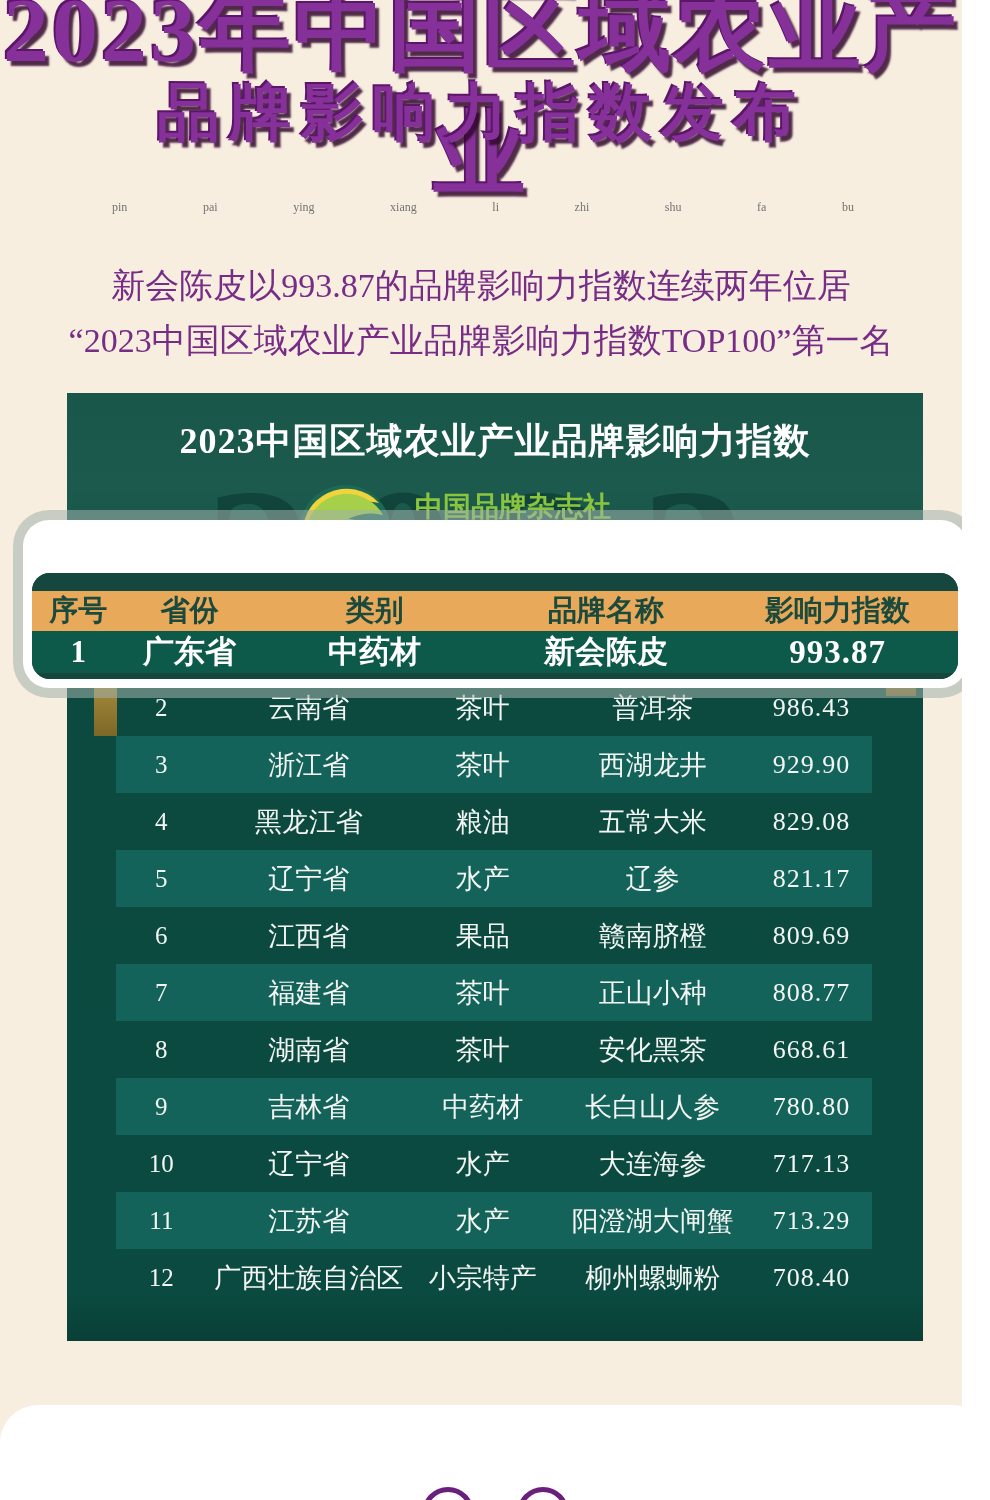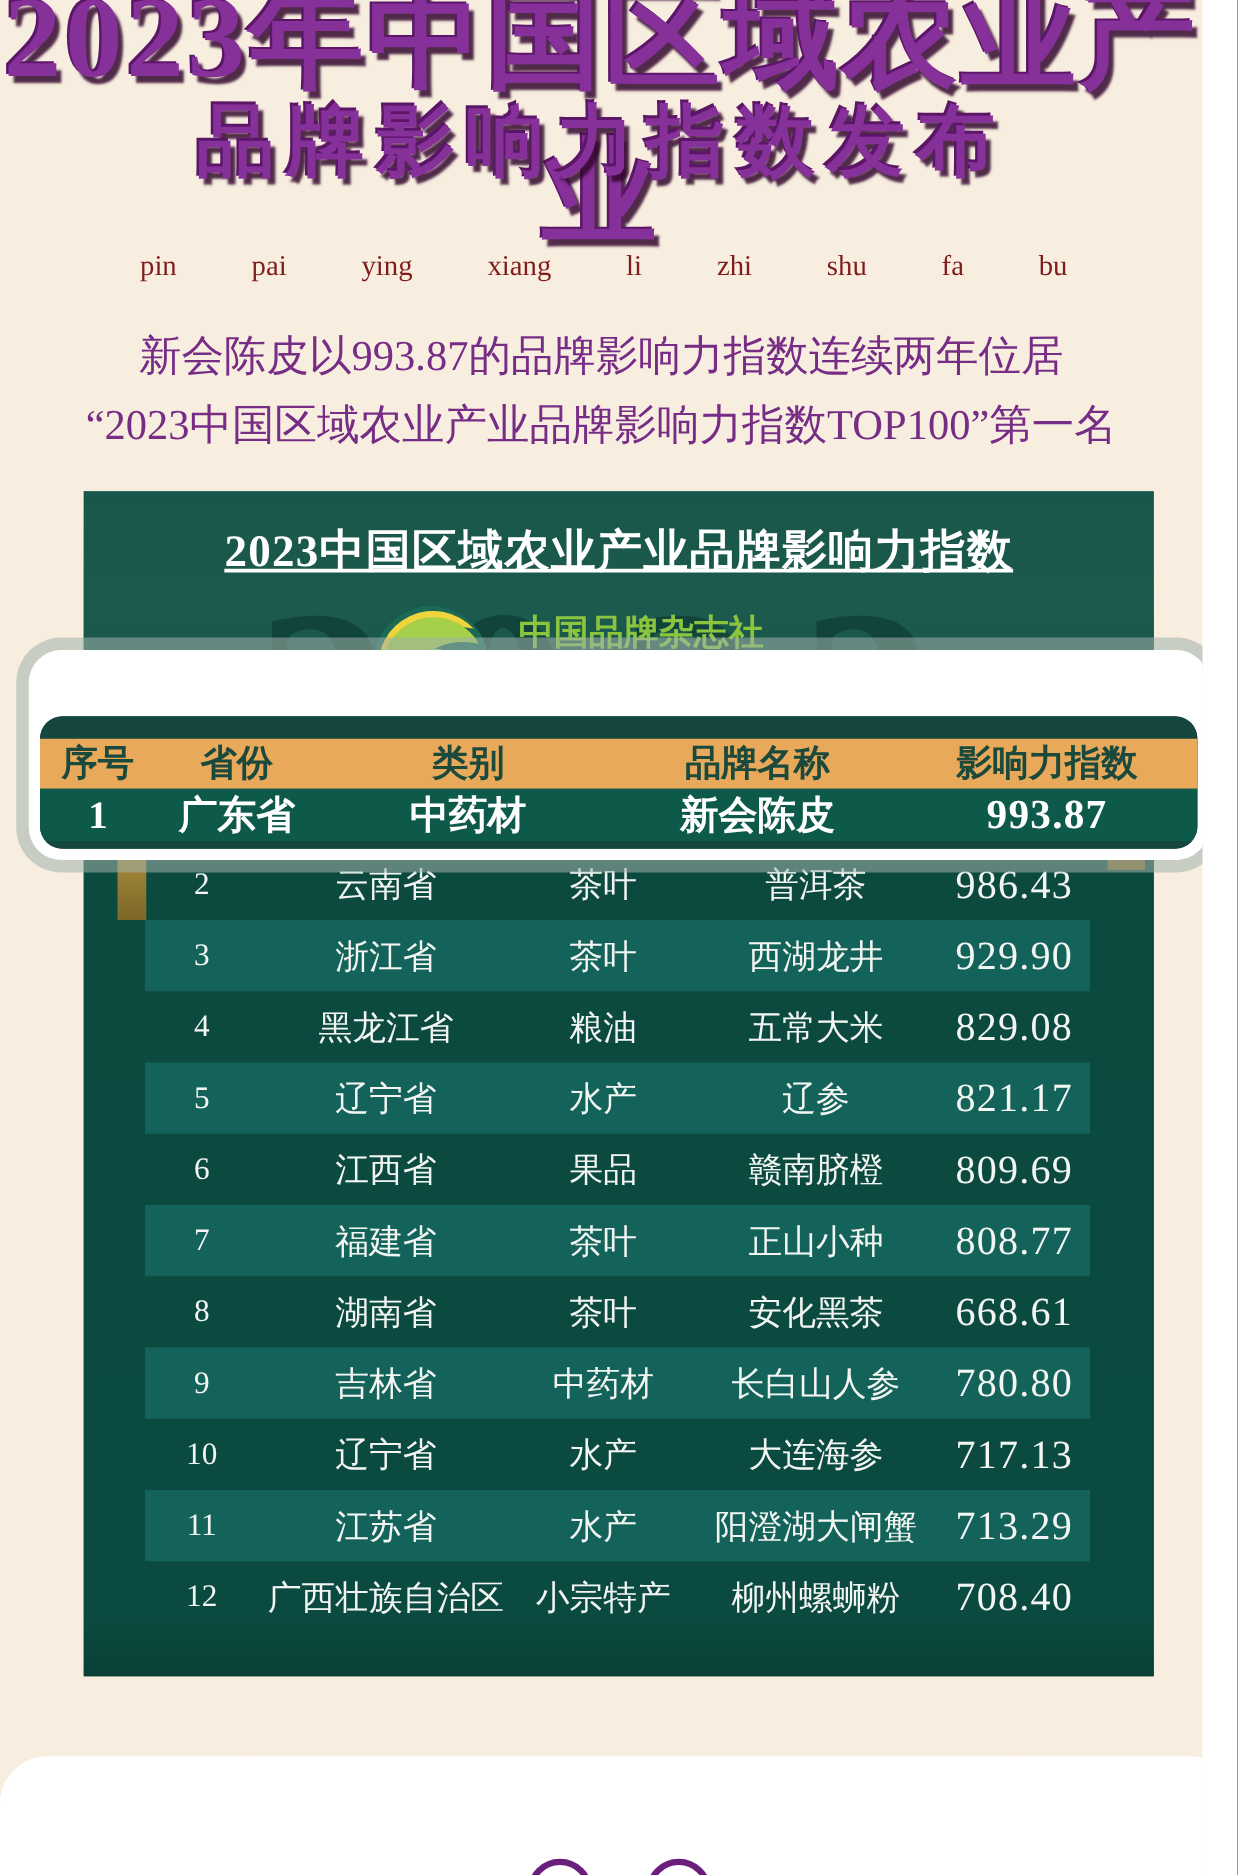--- a/index.html
+++ b/index.html
@@ -9,52 +9,52 @@
   .poster { position:relative; width:962px; height:1500px; overflow:hidden; background:#f8eee0; }
 
   
   .title-line { position:absolute; left:0; right:0; text-align:center;
     font-weight:bold; color:#86309a; letter-spacing:3px;
     text-shadow:-2px -2px 0 #5c1668, 4px 5px 2px rgba(50,8,46,0.85); }
   .title-line.l1 { top:-32px; font-size:92px; }
   .title-line.l2 { top:70px;  font-size:63px; letter-spacing:9px; }
 
   .pinyin-row { position:absolute; top:200px; left:112px; right:108px;
-    display:flex; justify-content:space-between; font-size:23px; color:#7f1d1d; }
+    display:flex; justify-content:space-between; font-size:12px; color:#737373; }
 
   .subtitle { position:absolute; top:258px; left:0; right:0; text-align:center;
     font-size:34px; font-weight:normal; color:#772c85; line-height:55px; }
 
   
   .card { position:absolute; left:67px; top:393px; width:856px; height:948px;
     background:linear-gradient(180deg,#23605391 0%,#1d5a4e 10%,#0c4a40 30%,#0b4a40 95%,#093f36 100%);
     background-color:#0b4a40; }
   .card-title { position:absolute; top:24px; left:0; right:0; text-align:center;
-    color:#ffffff; font-size:36px; font-weight:bold; letter-spacing:1px;text-decoration:underline; }
+    color:#ffffff; font-size:36px; font-weight:bold; letter-spacing:1px; }
   .watermark { position:absolute; top:62px; left:0; right:0; text-align:center;
     font-size:215px; font-weight:bold; letter-spacing:38px;
     color:rgba(4,42,35,0.45); line-height:1; }
   .org-row { position:absolute; top:88px; left:0; right:0;
     display:flex; justify-content:center; align-items:flex-start; gap:20px; }
   .org-logo { width:100px; height:100px; flex:0 0 auto; }
   .org-text { color:#8bc53f; font-weight:bold; font-size:28px; line-height:36px; padding-top:8px; }
 
   
   .gold-strip { position:absolute; background:linear-gradient(180deg,#6f6526,#b99a43 45%,#7c6728); }
   .gold-strip.left  { left:94px;  top:600px; width:23px; height:136px; }
   .gold-strip.right { left:886px; top:600px; width:30px; height:96px; }
 
   
   .table-rows { position:absolute; left:116px; top:679px; width:756px; }
   .t-row { display:grid; grid-template-columns:12% 27% 19% 26% 16%;
     align-items:center; height:57px; text-align:center;
     color:#f2f5f2; font-size:27px; }
   .t-row.striped { background:#14635a; }
   .t-row .c-rank  { font-size:25px; }
-  .t-row .c-index { font-size:32px; letter-spacing:1px; }
+  .t-row .c-index { font-size:26px; letter-spacing:1px; }
 
   
   .callout { position:absolute; left:23px; top:520px; width:944px; height:168px;
     background:#ffffff; border-radius:26px;
     box-shadow:0 0 0 10px rgba(160,178,172,0.55); z-index:5; }
   .callout-inner { position:absolute; inset:9px; background:#15473e; border-radius:18px;
     overflow:hidden; display:flex; flex-direction:column;margin-top:44px; }
   .callout-topstrip { height:28px; background:#15473e; }
   .callout-header { height:52px; background:#e9a95b;
     display:grid; grid-template-columns:10% 14% 26% 24% 26%;

